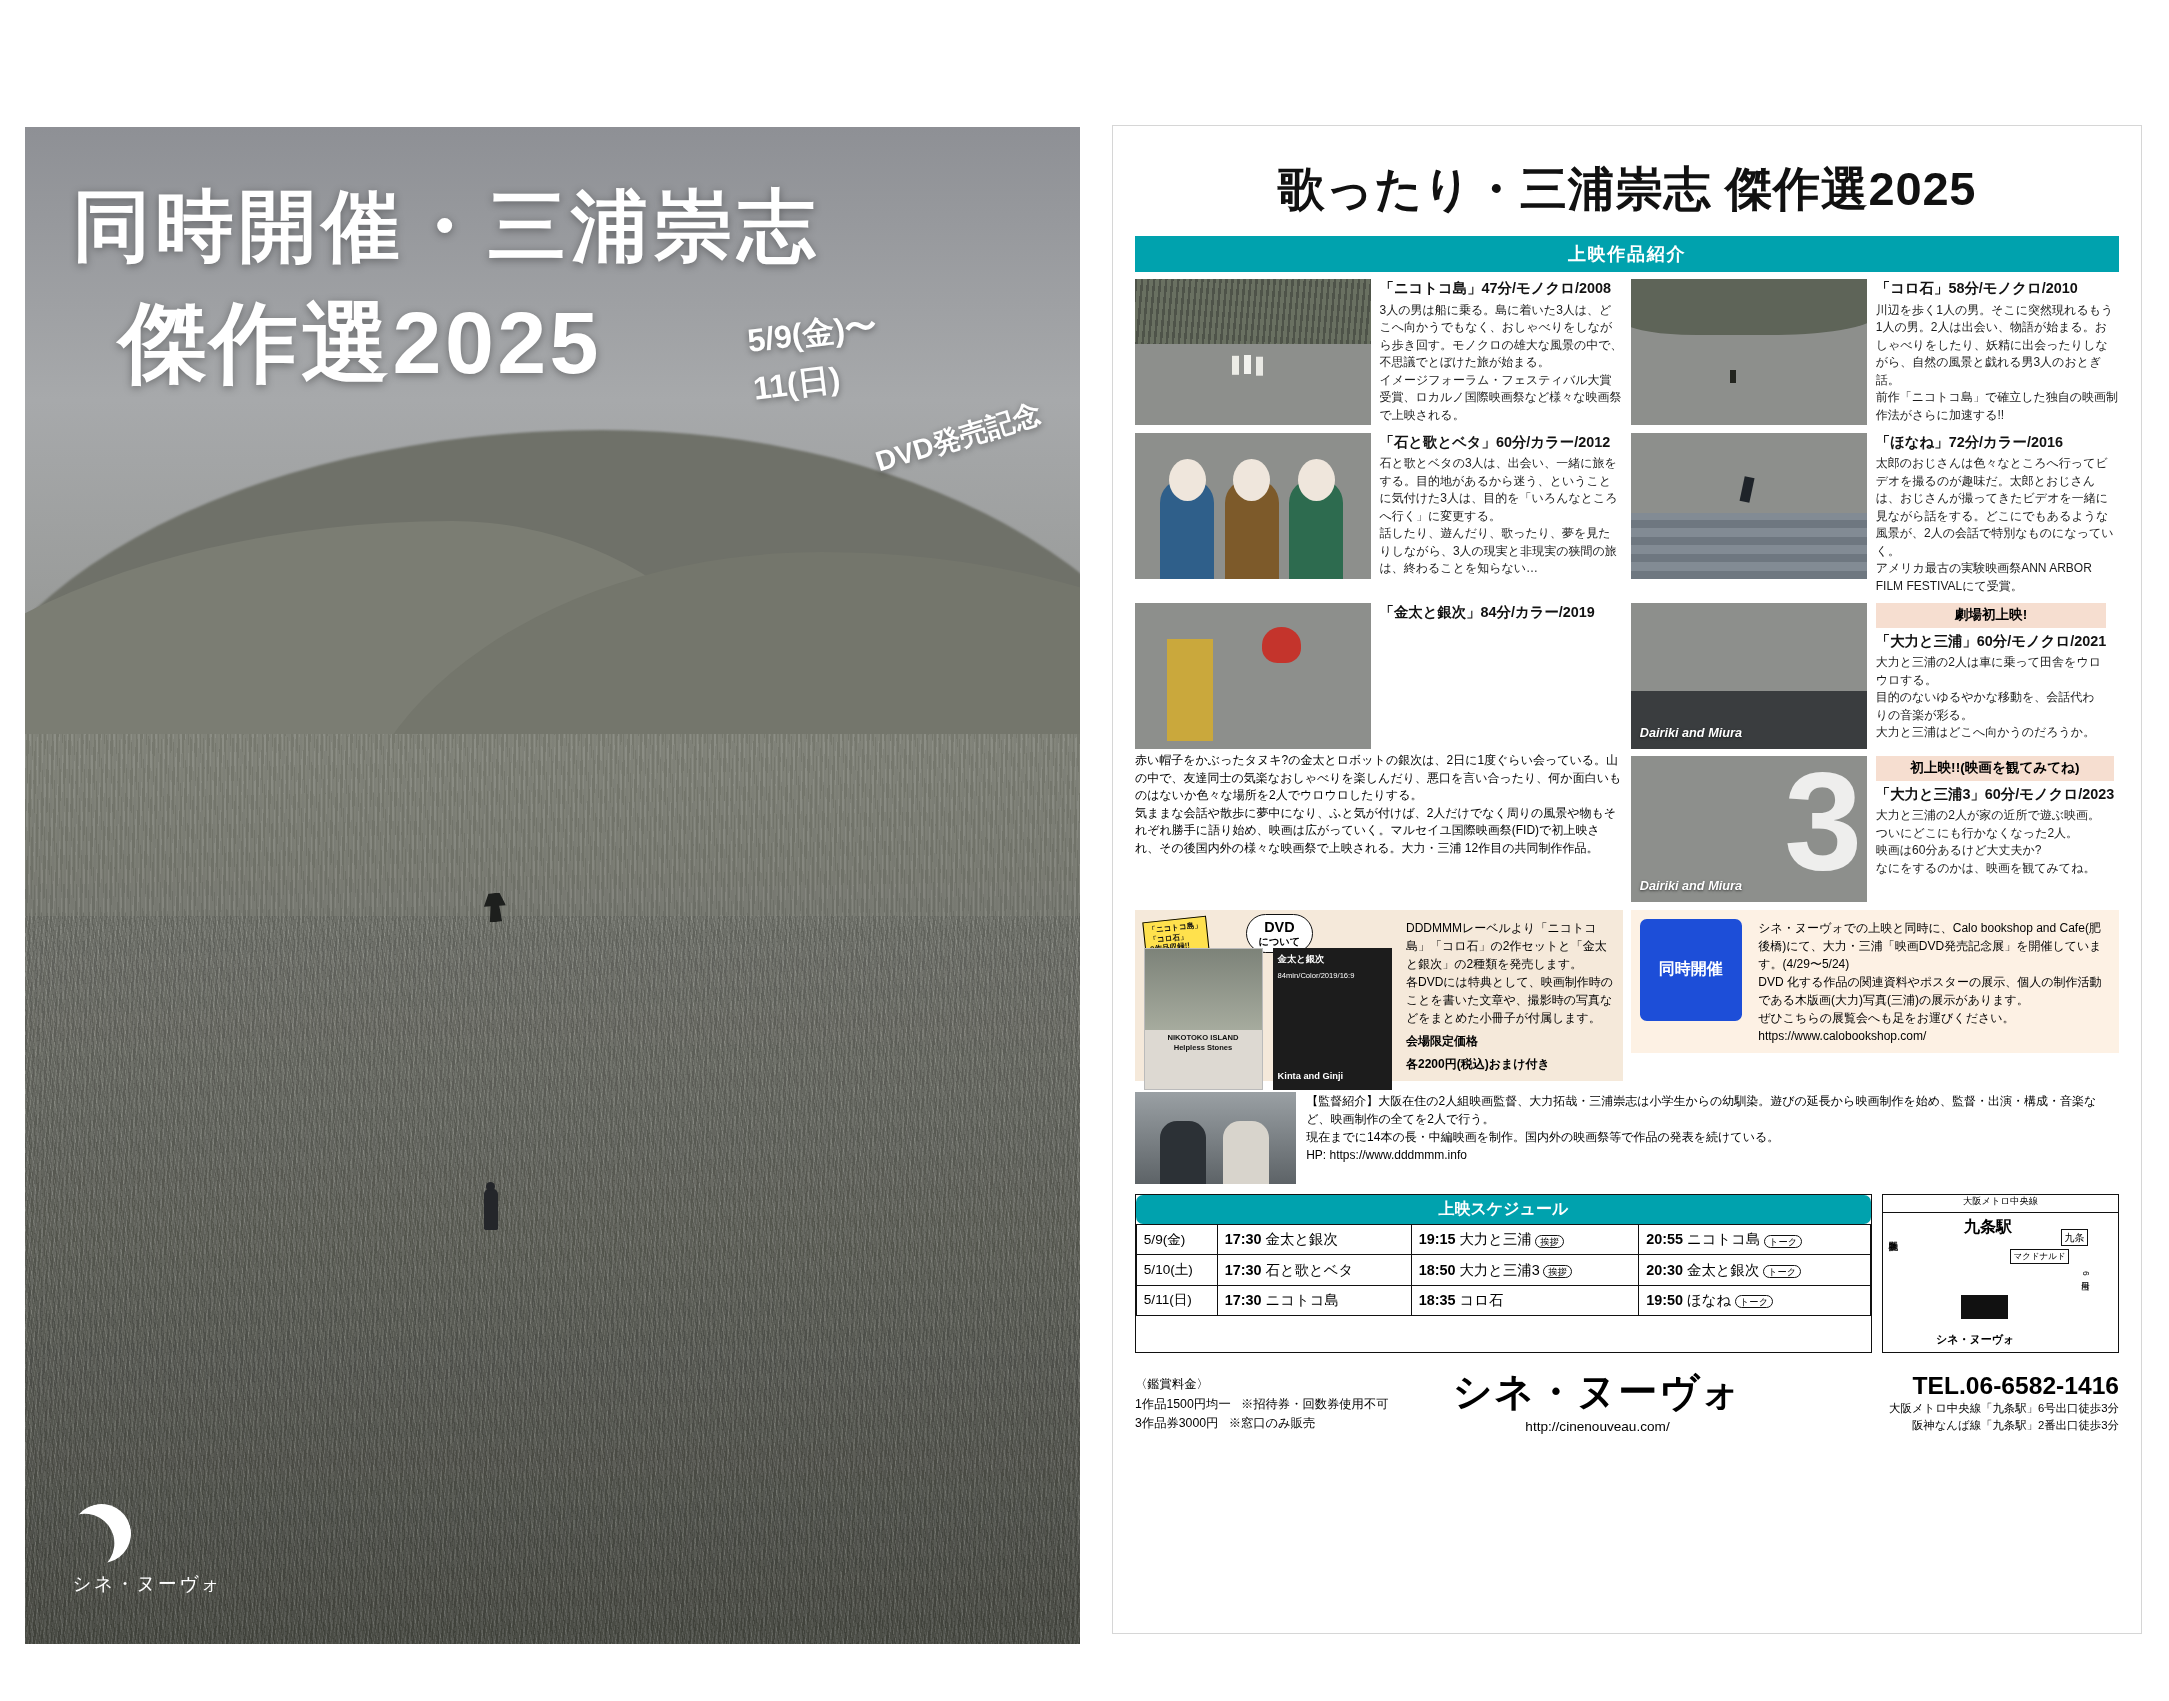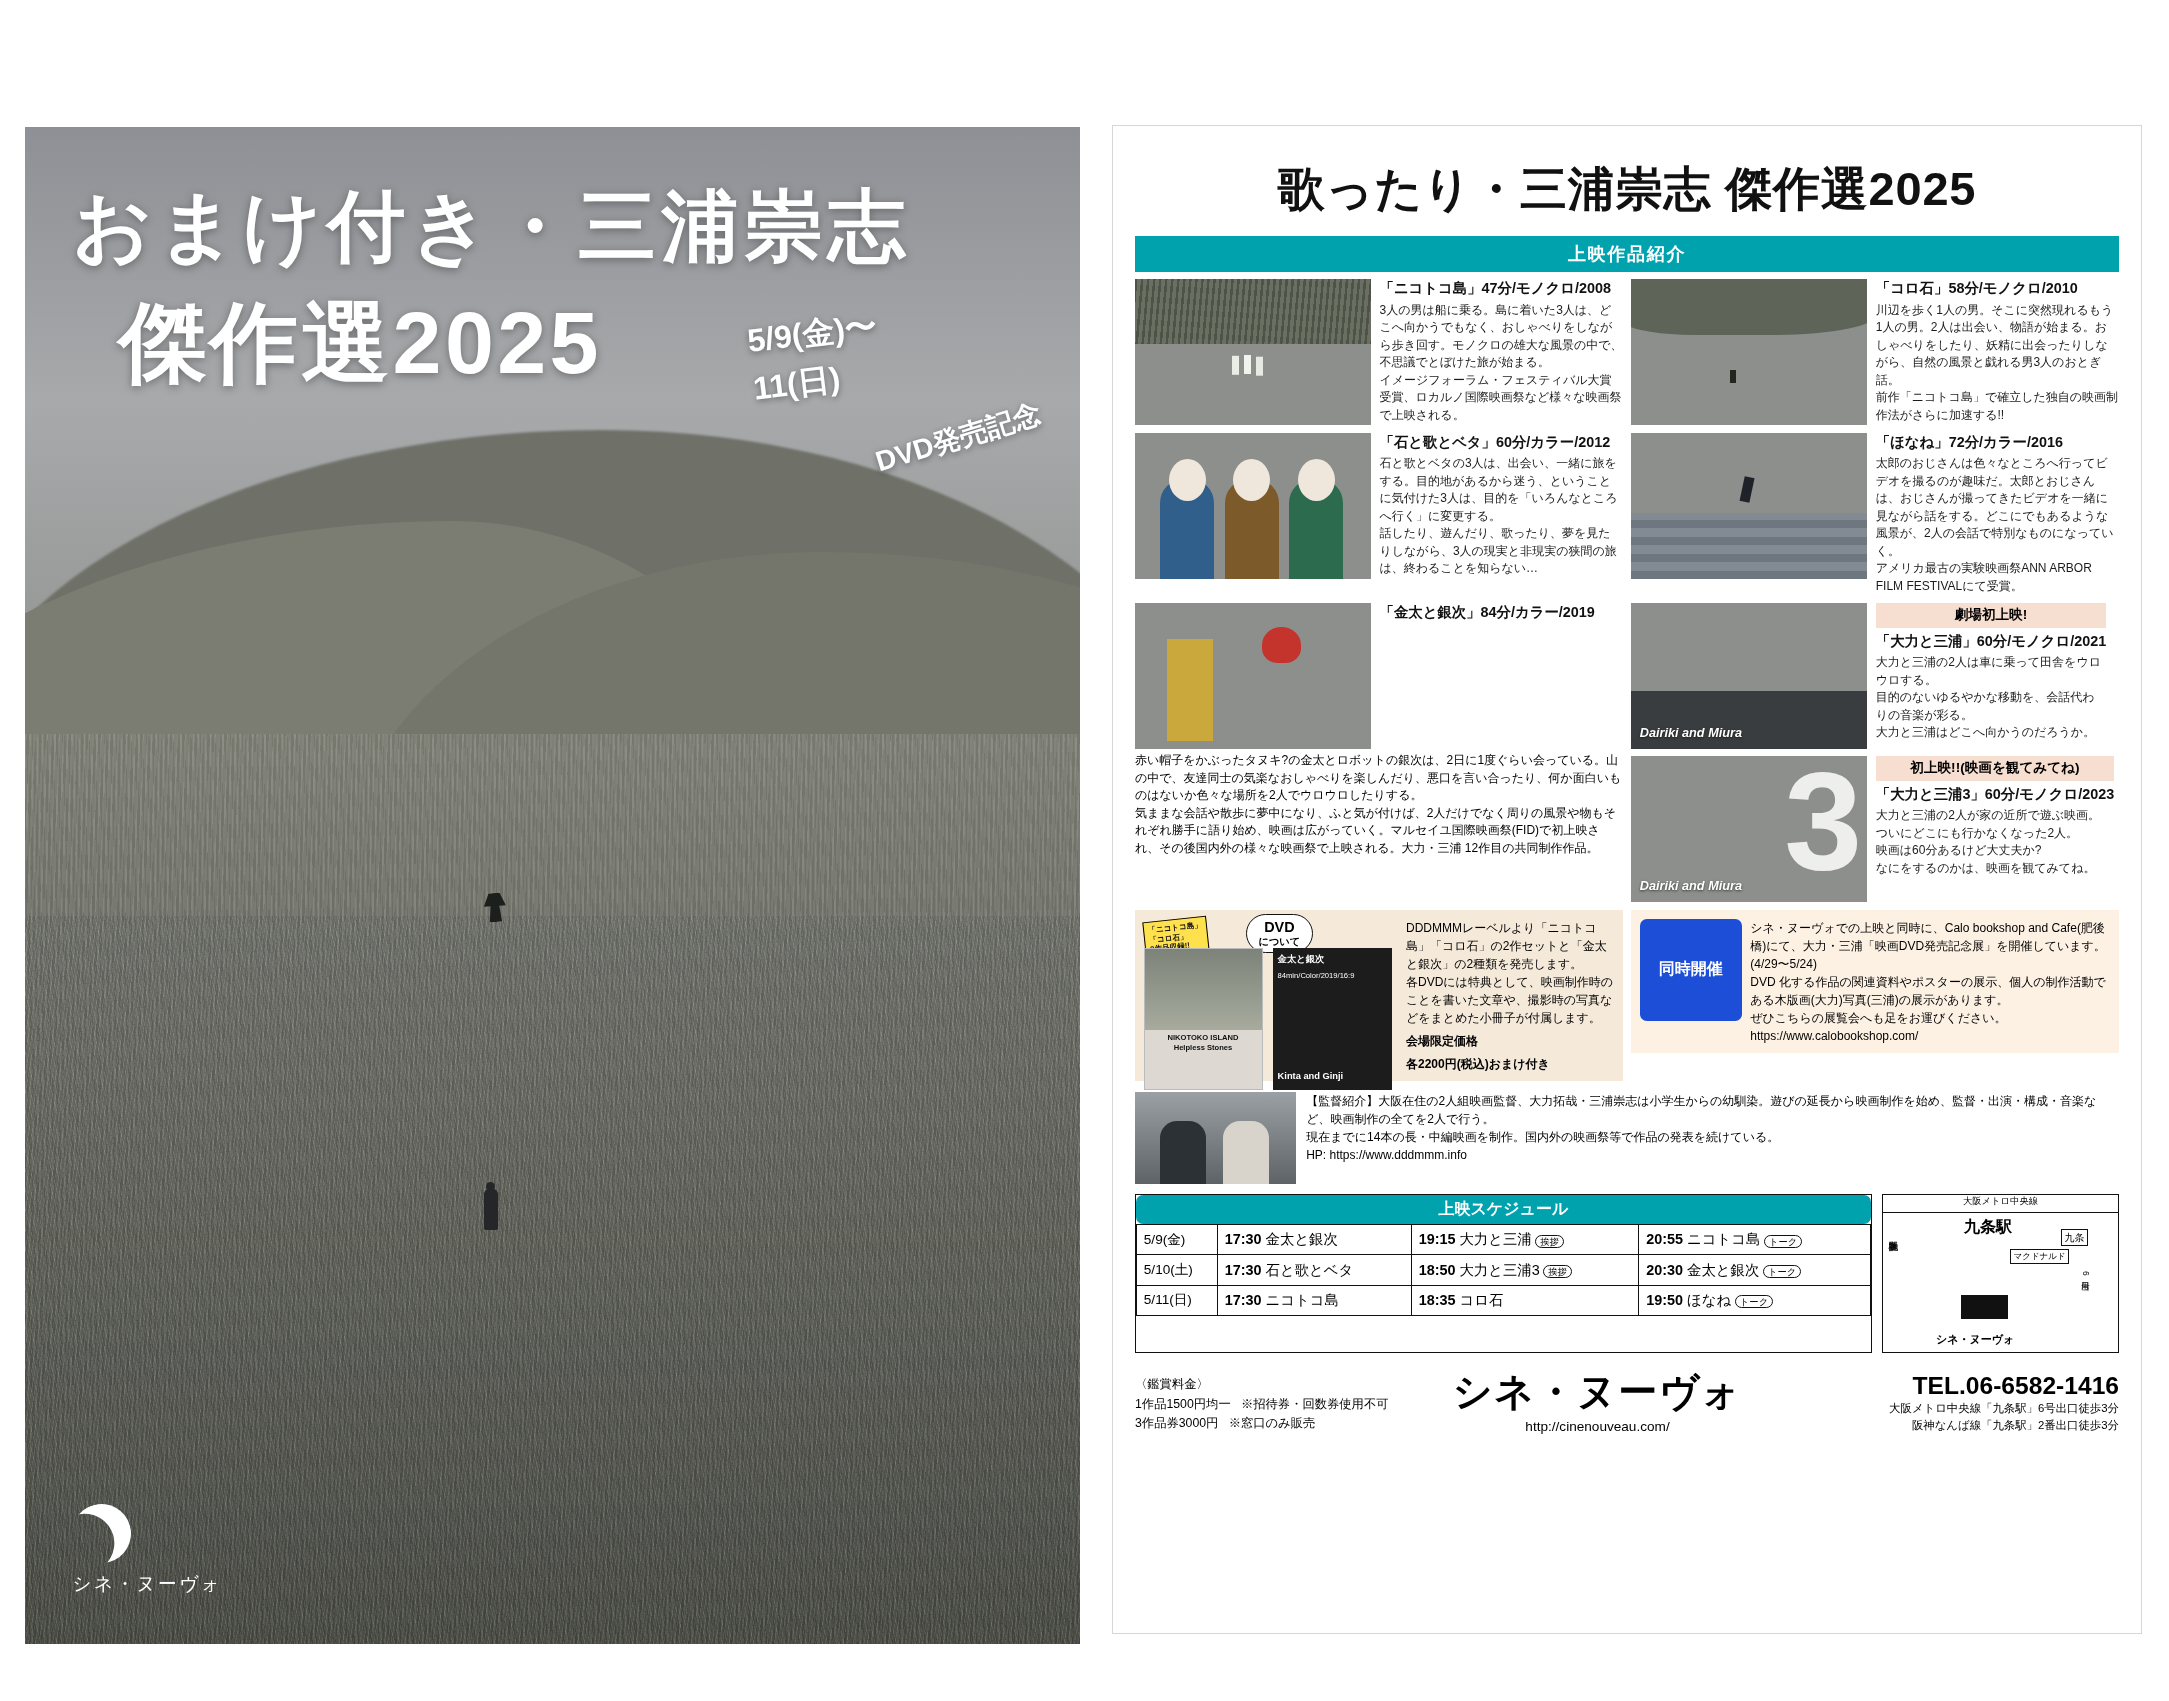--- a/index.html
+++ b/index.html
@@ -242,21 +242,21 @@
   .dvd-text { flex: 1 1 auto; font-size: 12px; line-height: 1.5; color: #000000; }
   .dvd-text .price { font-weight: bold; margin-top: 5.1px; }
 
   
   .calo-box { display: flex; gap: 8.5px; margin-top: 8.5px; background: #fdf1e4; padding: 8.5px; }
   .calo-badge {
     flex: 0 0 102px; height: 102px; background: #1d4ed8; color: #fff;
     font-size: 16px; font-weight: bold; display: flex; align-items: center;
     justify-content: center; text-align: center; border-radius: 6.8px;
   }
-  .calo-text { font-size: 12px; line-height: 1.5; }
+  .calo-text { font-size: 12px; line-height: 1.5; margin-left: 8px; }
 
   
   .director { display: flex; gap: 10.2px; margin-top: 10.2px; }
   .director .ph { width: 161px; height: 92px; flex: 0 0 161px; background: linear-gradient(#9aa0a4,#5d6367); position: relative; }
   .director .ph:before{content:"";position:absolute;left:25.4px;bottom:0;width:46px;height:63px;background:#2c3136;border-radius:17px 17px 0 0;}
   .director .ph:after{content:"";position:absolute;left:88px;bottom:0;width:46px;height:63px;background:#d8d4cc;border-radius:17px 17px 0 0;}
   .director .tx { font-size: 12px; line-height: 1.5; }
 
   
   .sched-wrap { display: flex; gap: 10.2px; margin-top: 10.2px; }
@@ -293,21 +293,21 @@
 
 <div class="poster">
   <div class="hill-far"></div>
   <div class="hill-mid"></div>
   <div class="hill-near"></div>
   <div class="field"></div>
   <div class="field-grain"></div>
   <div class="figure-near"></div>
   <div class="figure-far"></div>
 
-  <div class="poster-title">おまけ付き・三浦崇志</div>
+  <div class="poster-title">同時開催・三浦崇志</div>
   <div class="poster-title2">傑作選2025</div>
   <div class="poster-dates" style="white-space:pre-line">5/9(金)〜
 11(日)</div>
   <div class="poster-dvd">DVD発売記念</div>
 
   <div class="poster-logo">
     <div class="moon"></div>
     <div class="lbl">シネ・ヌーヴォ</div>
   </div>
 </div>

